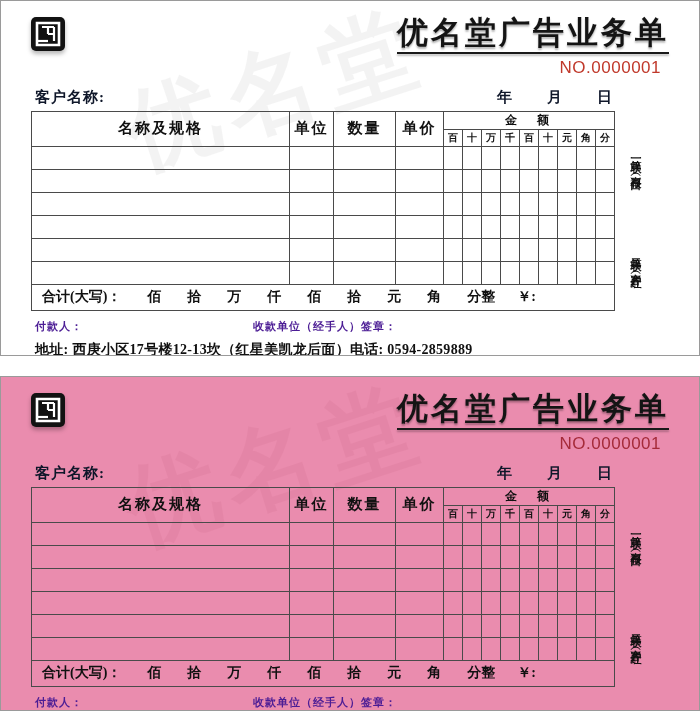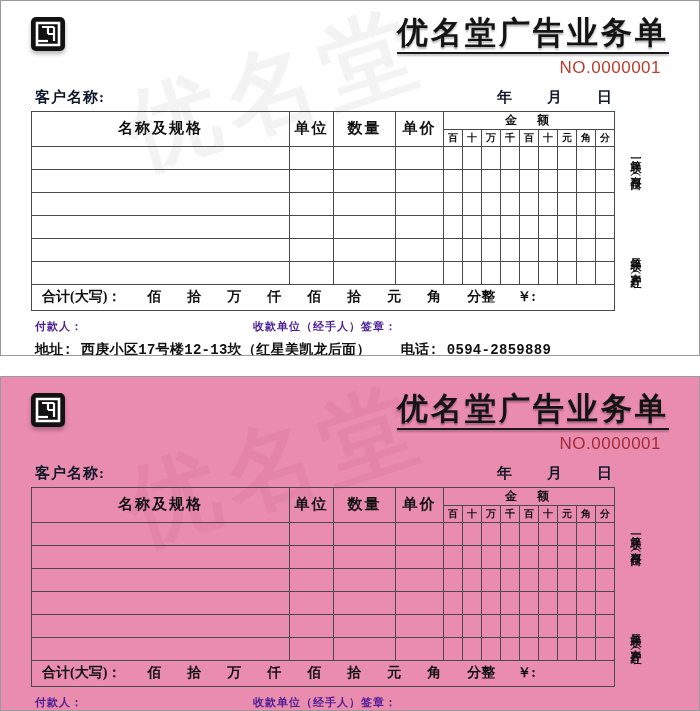--- a/index.html
+++ b/index.html
@@ -183,24 +183,23 @@
     margin-bottom: 7px;
   }
   .payer { }
   .receiver { margin-left: 170px; }
   .footer-line2 {
     display: flex;
     font-size: 14px;
     font-weight: bold;
     color: #111;
     letter-spacing: 0.3px;
-    font-family: Liberation Mono, monospace;
   }
   .addr { }
-  .tel { margin-left: 30px; }
+  .tel { }
 </style>
 </head>
 <body>
 
 <div class="sheet sheet-white">
   <div class="watermark">优名堂</div>
   <div class="inner">
 
     <div class="titlebar">
       <div class="logo-icon">

